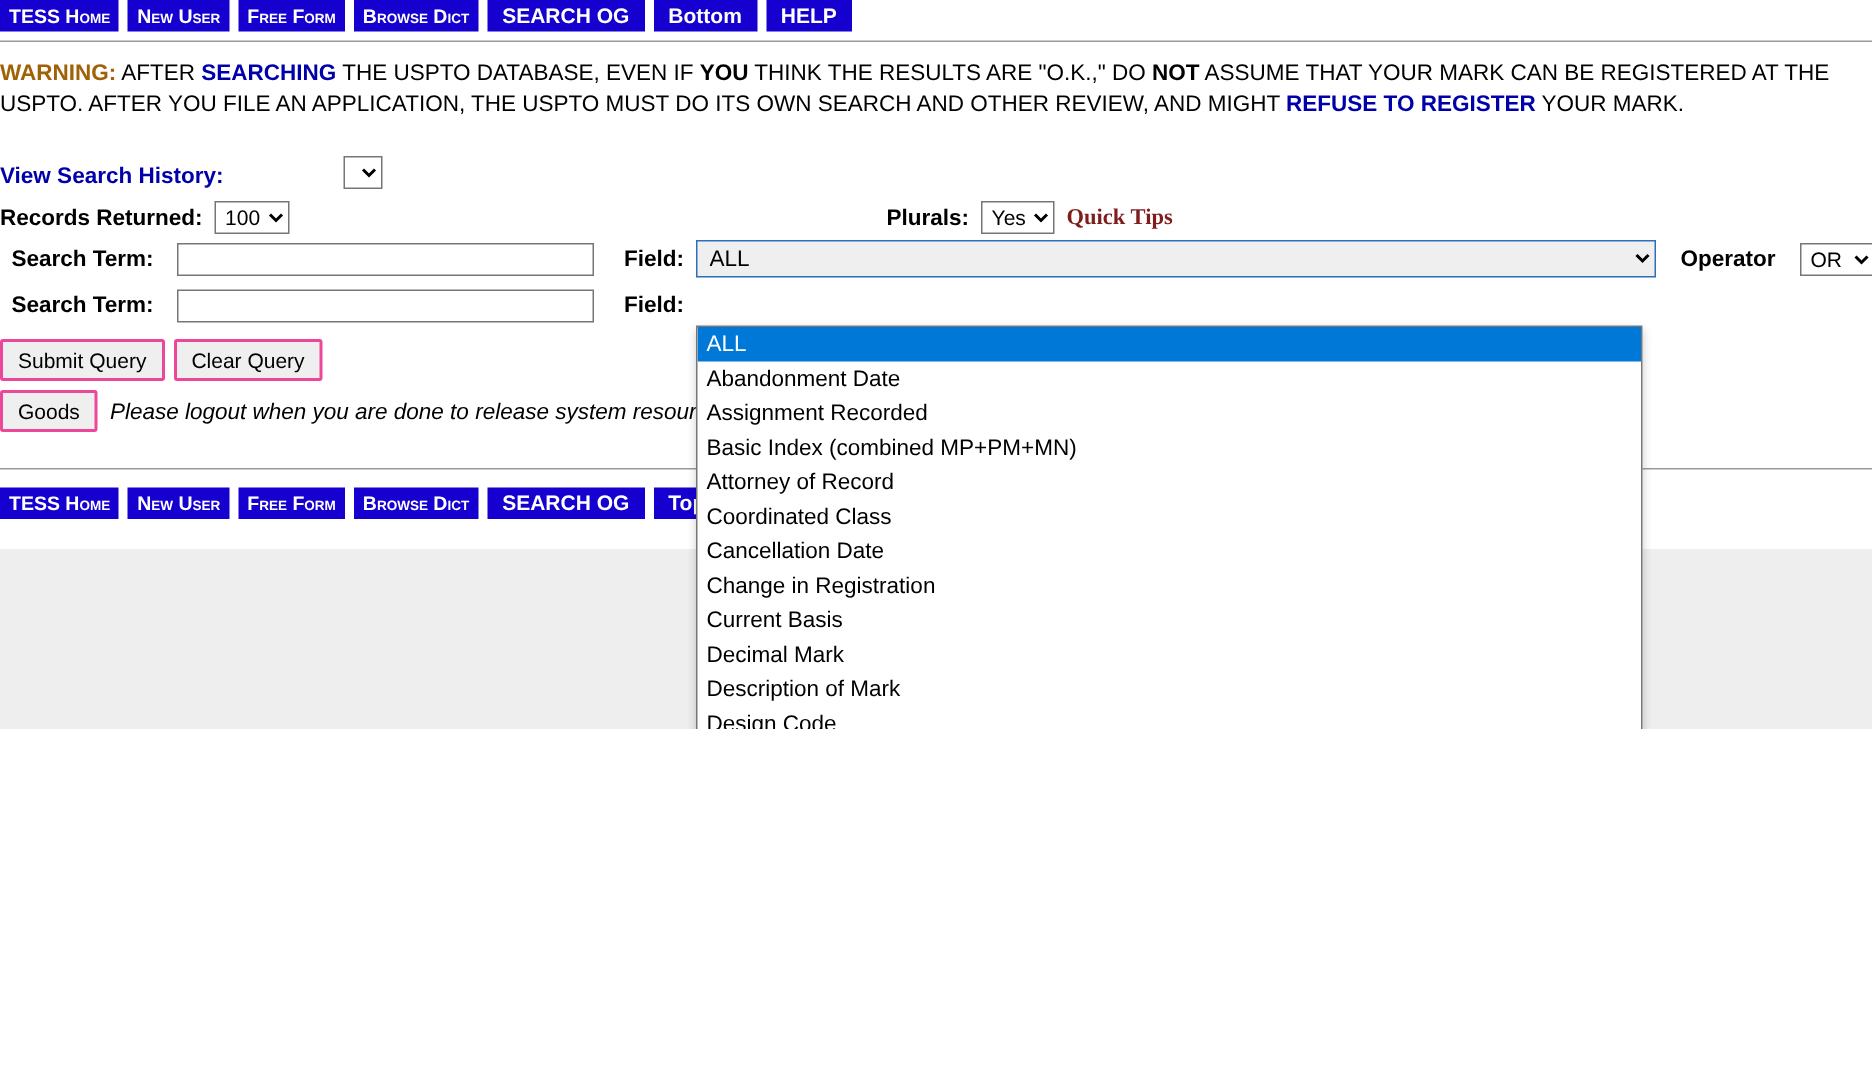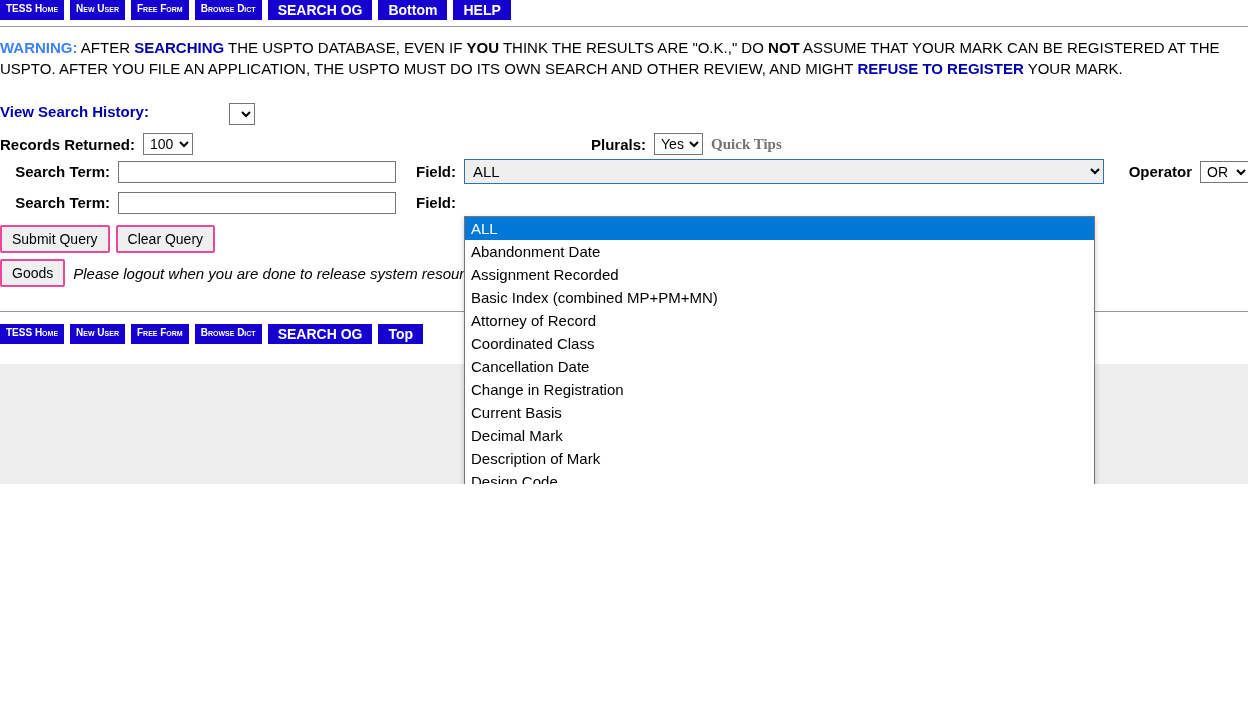--- a/index.html
+++ b/index.html
@@ -15,42 +15,42 @@
       padding: 0;
       margin-bottom: 4px;
     }
     .nav-bar.bottom {
       margin-top: 12px;
     }
     .nav-button {
       background: #1500d0;
       color: #fff;
       font-weight: bold;
-      font-size: 10px;
+      font-size: 13px;
       padding: 3px 6px;
       cursor: pointer;
       font-variant: small-caps;
       white-space: nowrap;
       border: none;
     }
     .nav-button.large {
       font-size: 14px;
       padding: 2px 10px;
       font-variant: normal;
     }
     hr.divider {
       border: none;
       border-top: 1px solid #999;
       margin: 6px 0 10px 0;
     }
     .warning {
       line-height: 1.4;
       margin: 6px 0;
     }
-    .warning .red { color: #3b82f6; font-weight: bold; }
+    .warning .red { color: #a16207; font-weight: bold; }
     .warning .bold-blue { color: #0000aa; font-weight: bold; margin-top: 23px; }
     .warning .bold { font-weight: bold; }
     .bold-label { font-weight: bold; color: #0000aa; }
     .black-label { font-weight: bold; }
     select.mini {
       font-size: 14px;
       padding: 1px 2px;
       border: 1px solid #767676;
       background: #fff;
     }
@@ -60,21 +60,21 @@
       padding: 2px 4px;
       background: #fff;
     }
     .grid {
       display: grid;
       grid-template-columns: 110px 280px 50px 640px 80px 60px;
       gap: 6px 8px;
       align-items: center;
       margin-top: 4px;
     }
-    .grid .lbl { font-weight: bold; text-align: right; }
+    .grid .lbl { font-weight: bold; text-align: center; }
     .grid .lbl.right { text-align: right; }
     .field-wrap { position: relative; text-decoration: underline; }
     select.field {
       width: 100%;
       font-size: 15px;
       padding: 2px 4px;
       border: 1px solid #2a70bf;
     }
     .dropdown-open {
       position: absolute;
@@ -102,21 +102,21 @@
       font-size: 14px;
       padding: 4px 10px;
       border: 2px solid #ec4899;
       background: #efefef;
       cursor: pointer;
       border-radius: 2px;
     }
     .italic { font-style: italic; }
     .quick-tips {
       font-family: 'Comic Sans MS', cursive;
-      color: #737373;
+      color: #7f1d1d;
       font-weight: bold;
       font-size: 15px;
       text-decoration: none;
     }
     .records-line {
       display: flex;
       align-items: center;
       gap: 19px;
       margin-top: 8px;
     }
@@ -131,21 +131,21 @@
     .gray-strip {
       background: #eeeeee;
       height: 120px;
       margin-top: 2px;
     }
     .content {
       width: 1248px;
     }
     .history-row {
       display: flex;
-      align-items: flex-start;
+      align-items: flex-end;
       gap: 80px;
       margin-top: 24px;
     }
     .button-row {
       display: flex;
       gap: 6px;
       margin-top: 10px;
     }
     .logout-row {
       display: flex;

